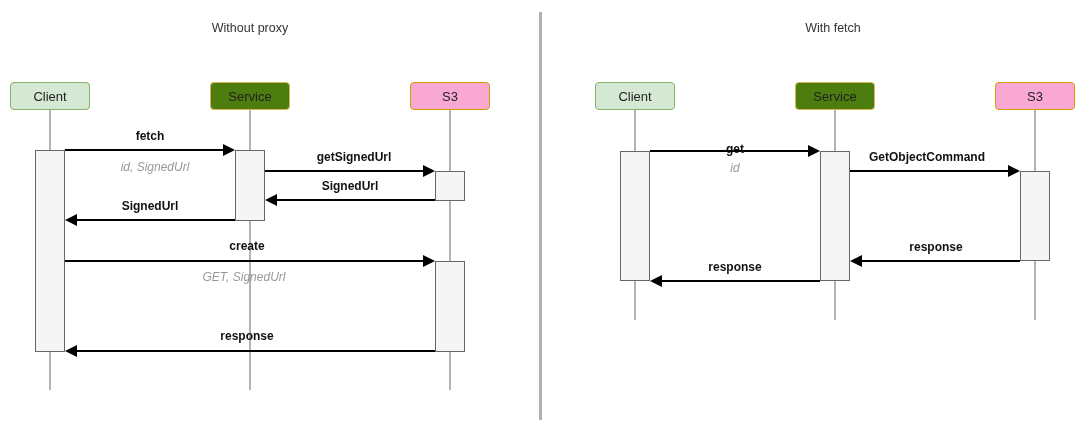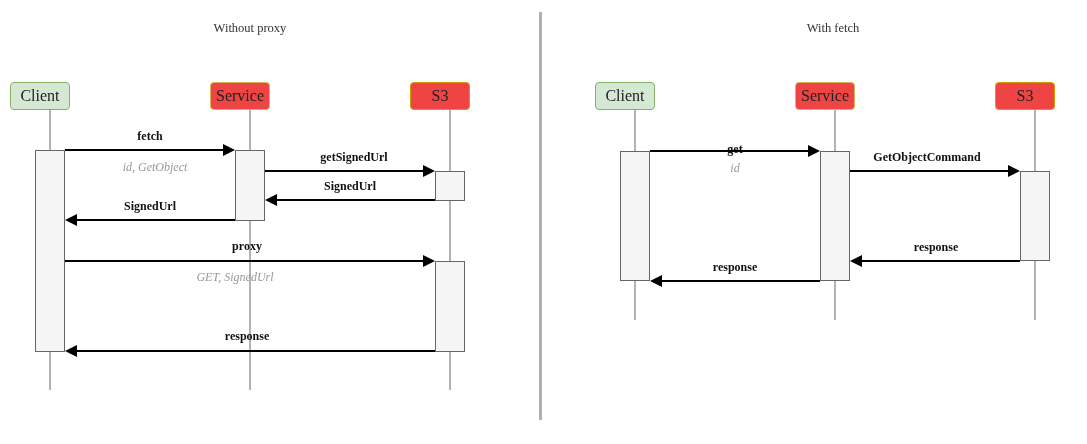--- a/index.html
+++ b/index.html
@@ -1,40 +1,40 @@
 <!DOCTYPE html>
 <html><head>
 <meta charset="utf-8">
 <style>
-  * { margin:0; padding:0; box-sizing:border-box;font-family:Liberation Serif, serif; }
+  * { margin:0; padding:0; box-sizing:border-box; }
   html,body { background:#ffffff; }
   body { font-family:"Liberation Sans", sans-serif; }
   .canvas {
     position:relative;
     width:1087px; height:444px;
     background:#ffffff;
     overflow:hidden;
   }
   .diagram-title {
     position:absolute;
     transform:translateX(-50%);
     font-size:12.5px;
     color:#333333;
     white-space:nowrap;
   }
   .actor {
     position:absolute;
-    width:60px; height:28px;
+    width:80px; height:28px;
     border-radius:4px;
     display:flex; align-items:center; justify-content:center;
-    font-size:16px; color:#222222;
+    font-size:13px; color:#222222;
   }
   .actor-green  { background:#d5e8d4; border:1.5px solid #82b366; }
-  .actor-yellow { background:#ef4444; border:1.5px solid #d6b656; }
-  .actor-orange { background:#ef4444; border:1.5px solid #d79b00; }
+  .actor-yellow { background:#4d7c0f; border:1.5px solid #d6b656; }
+  .actor-orange { background:#f9a8d4; border:1.5px solid #d79b00; }
   .lifeline {
     position:absolute;
     width:2px;
     background:#b3b3b3;
   }
   .activation {
     position:absolute;
     width:30px;
     background:#f5f5f5;
     border:1px solid #666666;
@@ -98,34 +98,34 @@
     <span>S3</span>
   </div>
 
   <div class="activation" style="left:35px;  top:150px; height:202px;"></div>
   <div class="activation" style="left:235px; top:150px; height:71px;"></div>
   <div class="activation" style="left:435px; top:171px; height:30px;"></div>
   <div class="activation" style="left:435px; top:261px; height:91px;"></div>
 
   <div class="msg-label" style="left:150px; top:129px;">fetch</div>
   <div class="arrow arrow-right" style="left:65px; top:149px; width:158px;"></div>
-  <div class="msg-param" style="left:155px; top:160px;">id, GetObject</div>
+  <div class="msg-param" style="left:155px; top:160px;">id, SignedUrl</div>
 
   <div class="msg-label" style="left:354px; top:150px;">getSignedUrl</div>
   <div class="arrow arrow-right" style="left:265px; top:170px; width:158px;"></div>
 
   <div class="msg-label" style="left:350px; top:179px;">SignedUrl</div>
   <div class="arrow arrow-left" style="left:277px; top:199px; width:158px;"></div>
 
   <div class="msg-label" style="left:150px; top:199px;">SignedUrl</div>
   <div class="arrow arrow-left" style="left:77px; top:219px; width:158px;"></div>
 
-  <div class="msg-label" style="left:247px; top:239px;">proxy</div>
+  <div class="msg-label" style="left:247px; top:239px;">create</div>
   <div class="arrow arrow-right" style="left:65px; top:260px; width:358px;"></div>
-  <div class="msg-param" style="left:235px; top:270px;">GET, SignedUrl</div>
+  <div class="msg-param" style="left:244px; top:270px;">GET, SignedUrl</div>
 
   <div class="msg-label" style="left:247px; top:329px;">response</div>
   <div class="arrow arrow-left" style="left:77px; top:350px; width:358px;"></div>
 
   <div class="divider" style="left:539px; top:12px; width:3px; height:408px;"></div>
 
   <div class="diagram-title" style="left:833px; top:21px;">With fetch</div>
 
   <div class="lifeline" style="left:634px;  top:110px; height:210px;"></div>
   <div class="lifeline" style="left:834px;  top:110px; height:210px;"></div>

